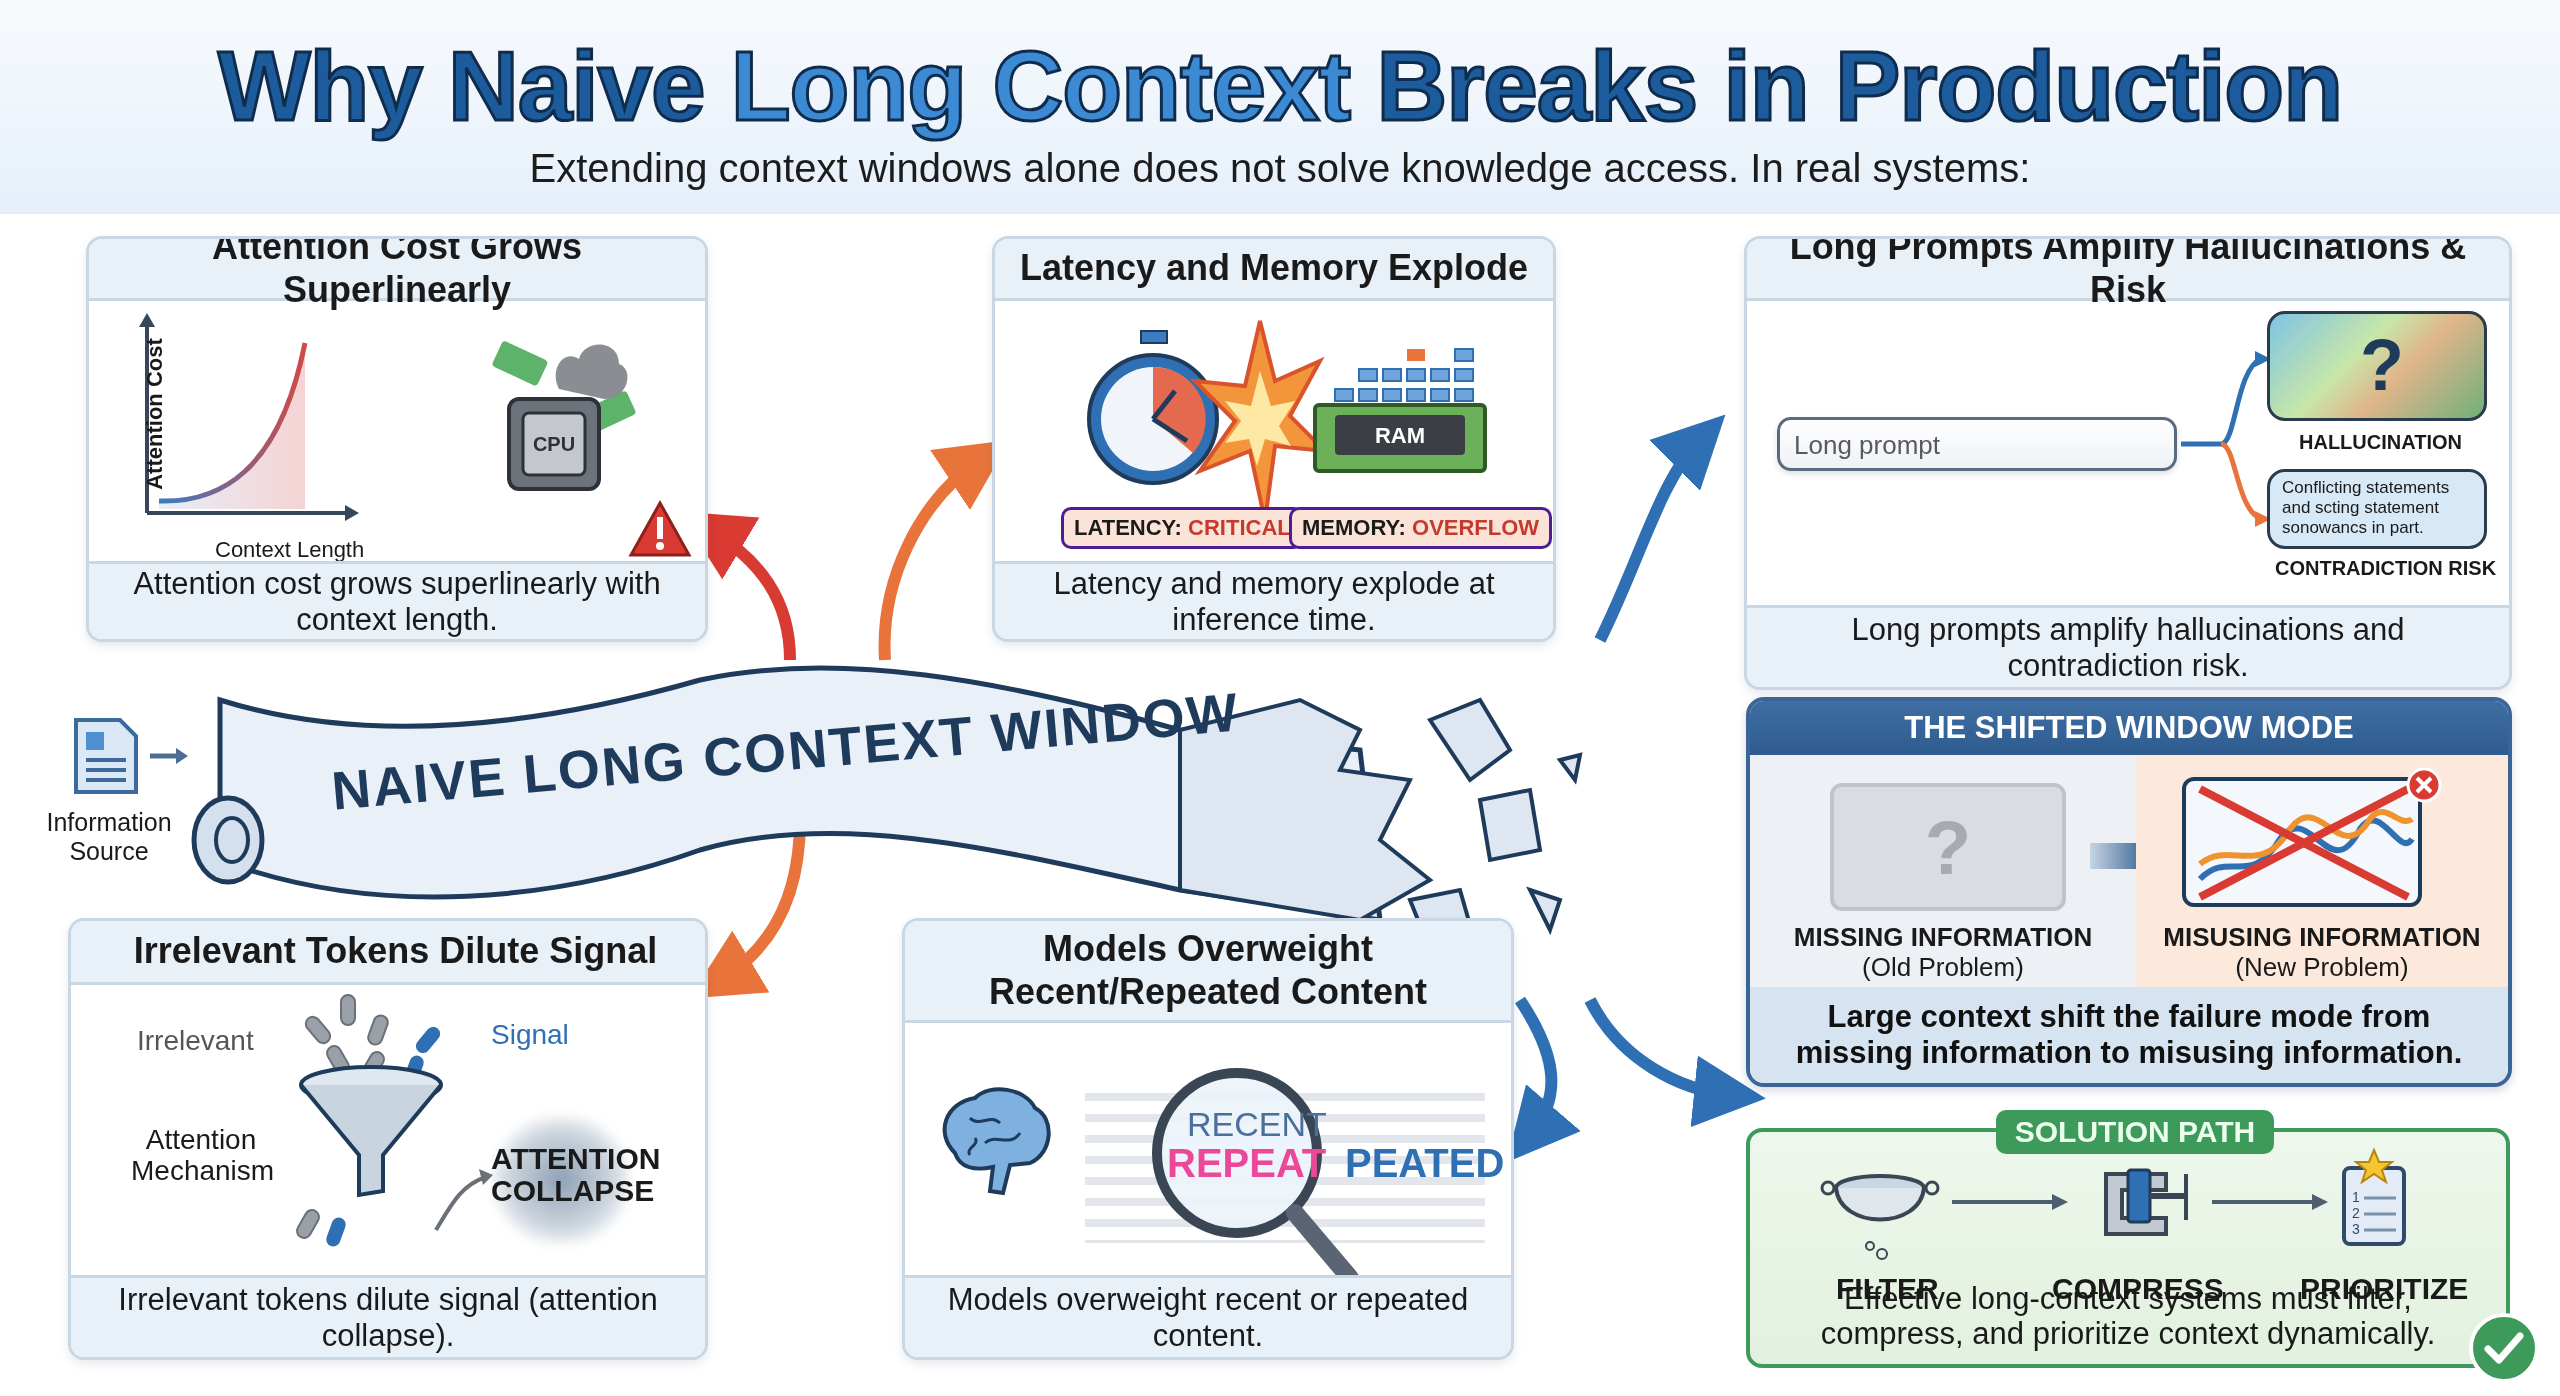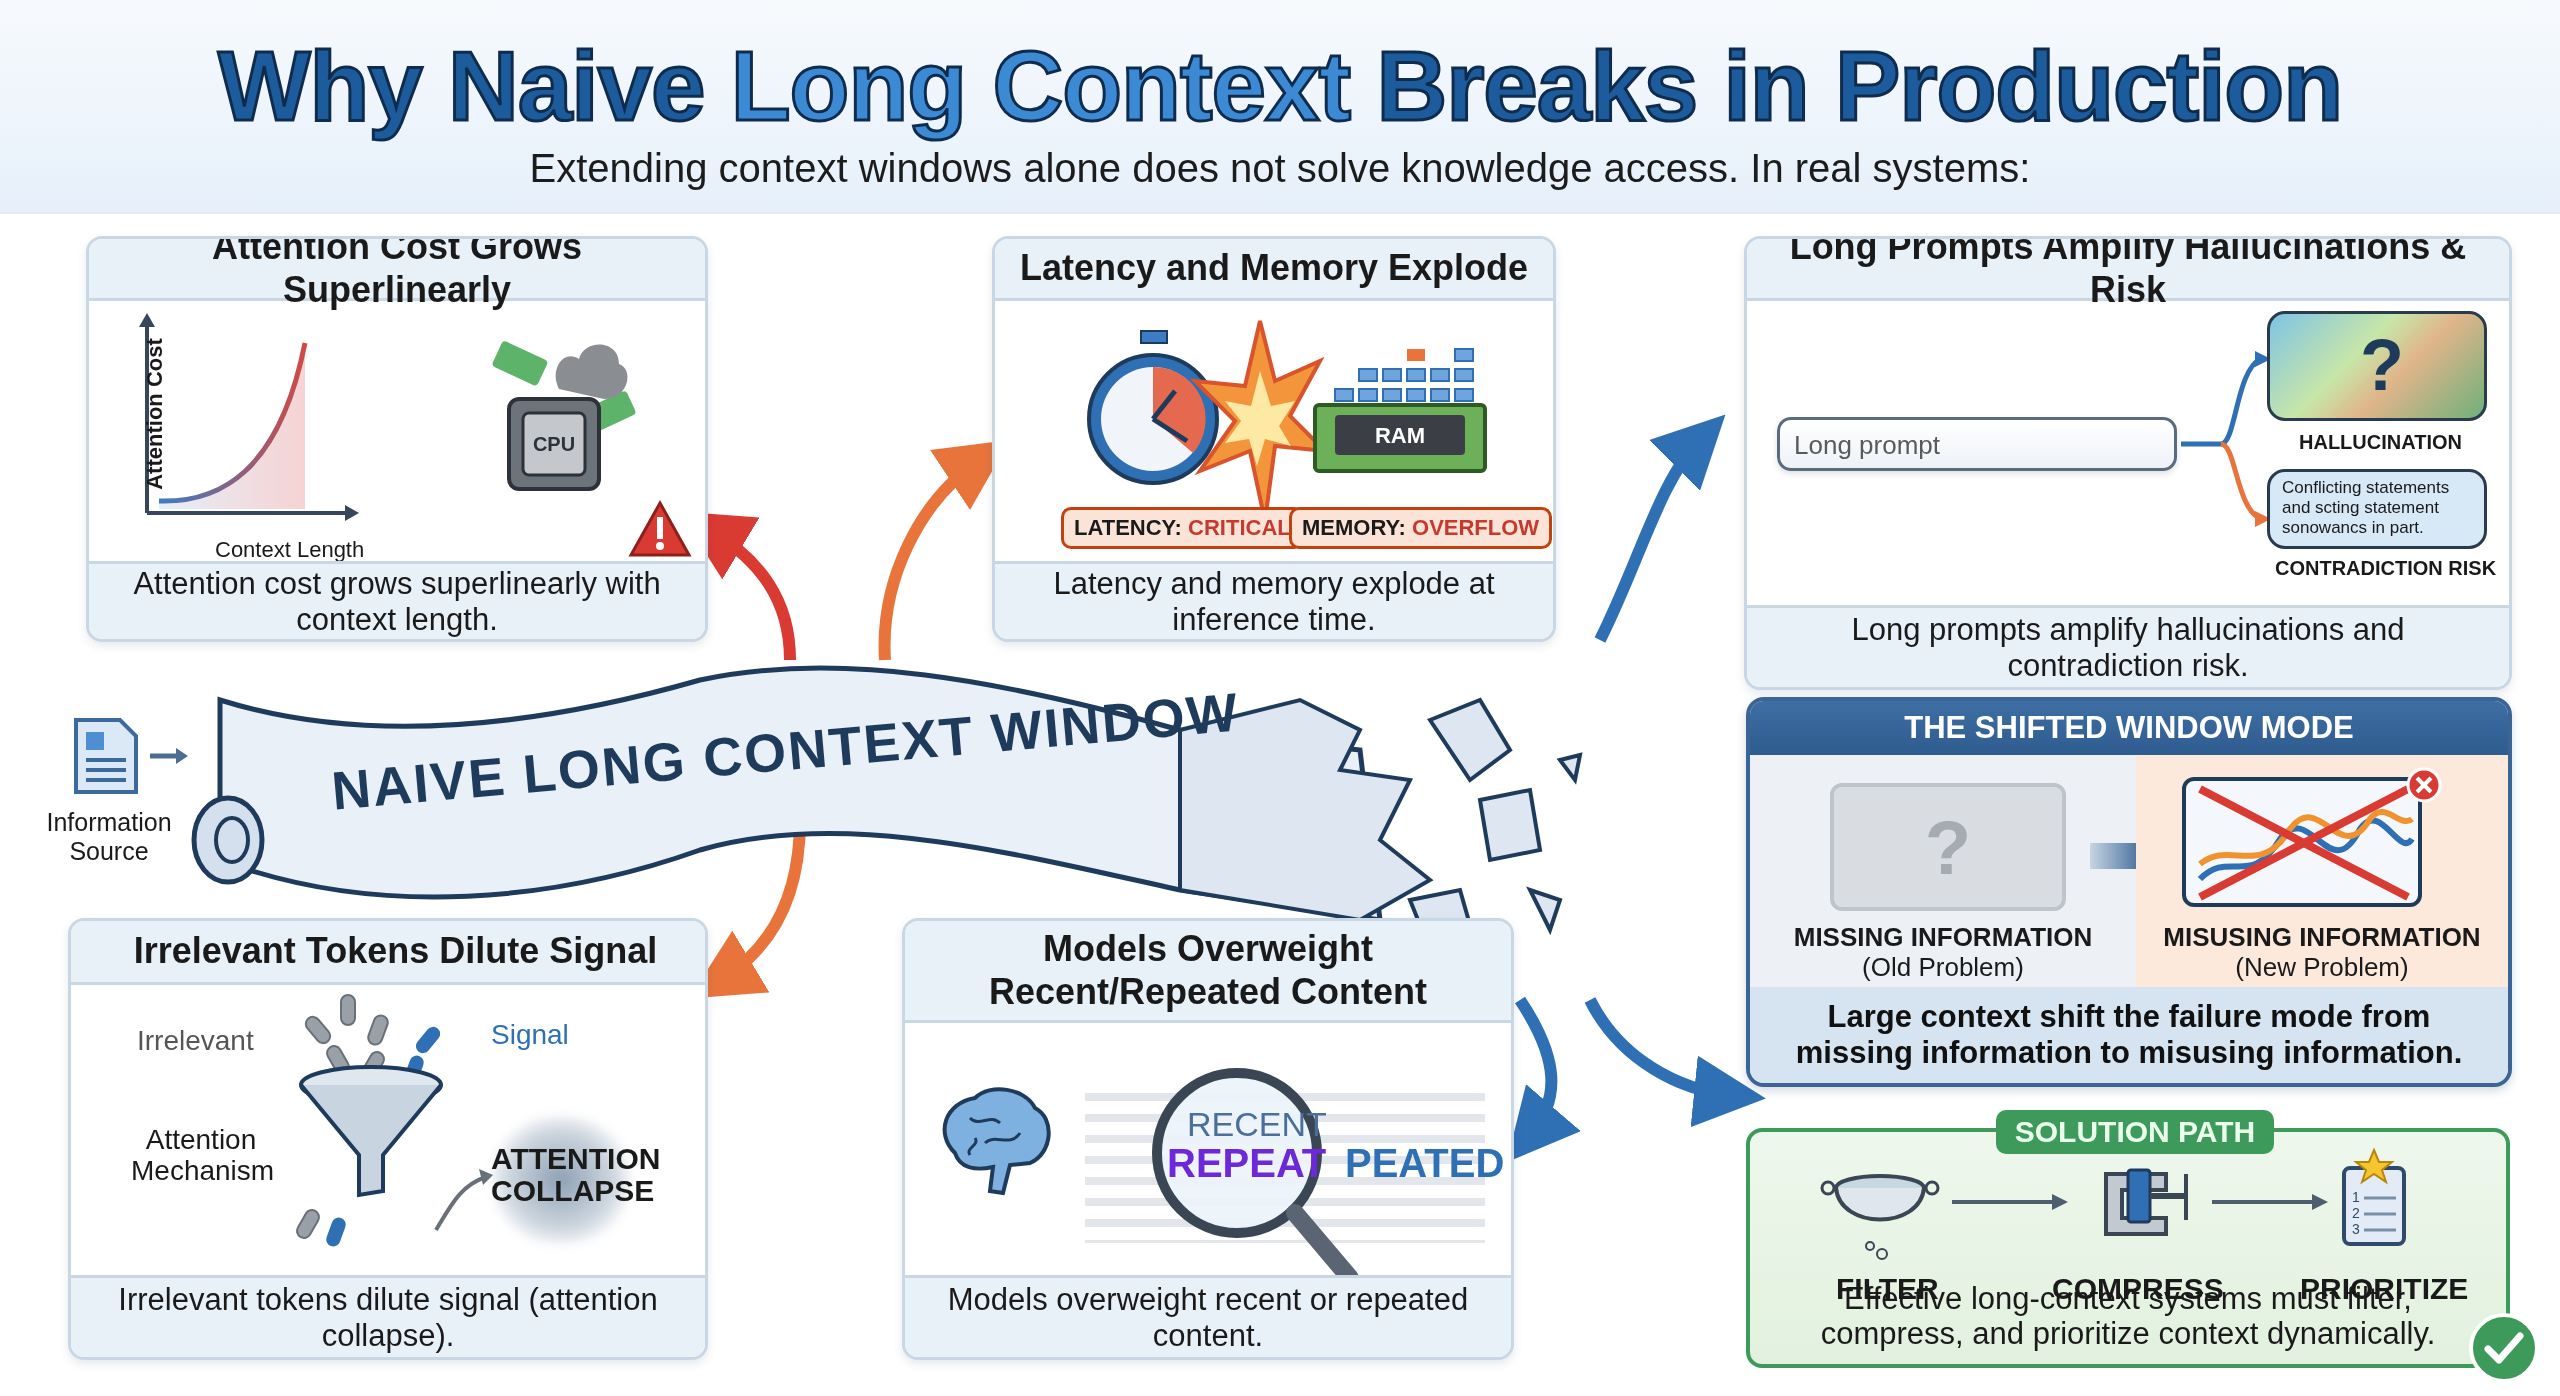--- a/index.html
+++ b/index.html
@@ -19,21 +19,21 @@
     box-shadow: 0 4px 10px rgba(40,70,110,0.12); }
   .card-head { position: absolute; left: 0; right: 0; top: 0; background: #e8f0f8; border-bottom: 3px solid #c9d6e3;
     display: flex; align-items: center; justify-content: center; text-align: center;
     font-weight: 700; font-size: 36px; color: #1a1a1a; line-height: 1.18; padding: 0 10px; }
   .card-foot { position: absolute; left: 0; right: 0; bottom: 0; background: #e8f0f8; border-top: 3px solid #c9d6e3;
     display: flex; align-items: center; justify-content: center; text-align: center;
     font-size: 31px; color: #1a1a1a; line-height: 1.13; padding: 0 20px; }
   .card-body { position: absolute; left: 0; right: 0; }
 
   .lbl { position: absolute; font-size: 24px; color: #1a1a1a; white-space: nowrap; }
-  .pill { position: absolute; border: 3px solid #c2410c; border-radius: 10px; background: #fbe3d8;
+  .pill { position: absolute; border: 3px solid #4c1d95; border-radius: 10px; background: #fbe3d8;
     font-weight: 700; font-size: 22px; padding: 5px 10px; white-space: nowrap; }
   .pill .crit { color: #c43a2c; }
 
   .prompt-box { position: absolute; left: 30px; top: 178px; width: 400px; height: 54px; border: 3px solid #5a6b7e;
     border-radius: 14px; background: linear-gradient(180deg,#ffffff,#eef2f7); font-size: 26px; color: #5a5a5a;
     padding: 10px 14px; box-shadow: 0 3px 6px rgba(0,0,0,0.12); }
   .bubble { position: absolute; border: 3px solid #2b3b4e; border-radius: 18px; }
   .bubble-hall { left: 520px; top: 72px; width: 220px; height: 110px;
     background: linear-gradient(135deg,#7fc4e6 0%,#c7e6a8 40%,#e0b58a 60%,#6fb07a 100%); }
   .bubble-contra { left: 520px; top: 230px; width: 220px; height: 80px; background: #d7e8f6;
@@ -263,21 +263,21 @@
     <svg width="120" height="120" style="left:30px;top:60px;">
       <path d="M20,70 C0,50 10,20 40,15 C55,0 90,5 100,25 C120,35 118,70 95,80 L75,82 L68,110 L55,108 L58,84 C40,88 25,85 20,70 Z" fill="#7fb1e0" stroke="#1f3b5c" stroke-width="4"></path>
       <path d="M35,35 C45,45 55,30 65,40 M50,60 C60,50 75,65 85,50 M40,55 C45,62 30,65 35,72" stroke="#1f3b5c" stroke-width="3" fill="none"></path>
     </svg>
     <div style="position:absolute;left:180px;top:70px;width:400px;height:150px;background:repeating-linear-gradient(180deg,#c6cdd6 0,#c6cdd6 8px,transparent 8px,transparent 21px);opacity:0.5;"></div>
     <svg width="220" height="230" style="left:240px;top:40px;">
       <circle cx="92" cy="90" r="80" fill="rgba(235,243,250,0.92)" stroke="#3b4655" stroke-width="10"></circle>
       <line x1="150" y1="150" x2="205" y2="215" stroke="#5b6472" stroke-width="18" stroke-linecap="round"></line>
     </svg>
     <div style="position:absolute;left:282px;top:82px;font-size:34px;color:#4a6f9a;">RECENT</div>
-    <div style="position:absolute;left:262px;top:118px;font-size:40px;font-weight:700;color:#6d28d9;">REPEAT</div>
+    <div style="position:absolute;left:262px;top:118px;font-size:40px;font-weight:700;color:#ec4899;">REPEAT</div>
     <div style="position:absolute;left:440px;top:118px;font-size:40px;font-weight:700;color:#2f6fb3;">PEATED</div>
   </div>
   <div class="card-foot" style="height:82px;">Models overweight recent or repeated content.</div>
 </div>
 
 <div class="failure">
   <div class="failure-head">THE SHIFTED WINDOW MODE</div>
   <div class="failure-left">
     <div style="position:absolute;left:80px;top:28px;width:236px;height:128px;background:#d9dde2;border:4px solid #bfc4ca;border-radius:12px;display:flex;align-items:center;justify-content:center;font-size:76px;font-weight:700;color:#a6abb1;">?</div>
     <div class="fl-caption" style="top:168px;">

